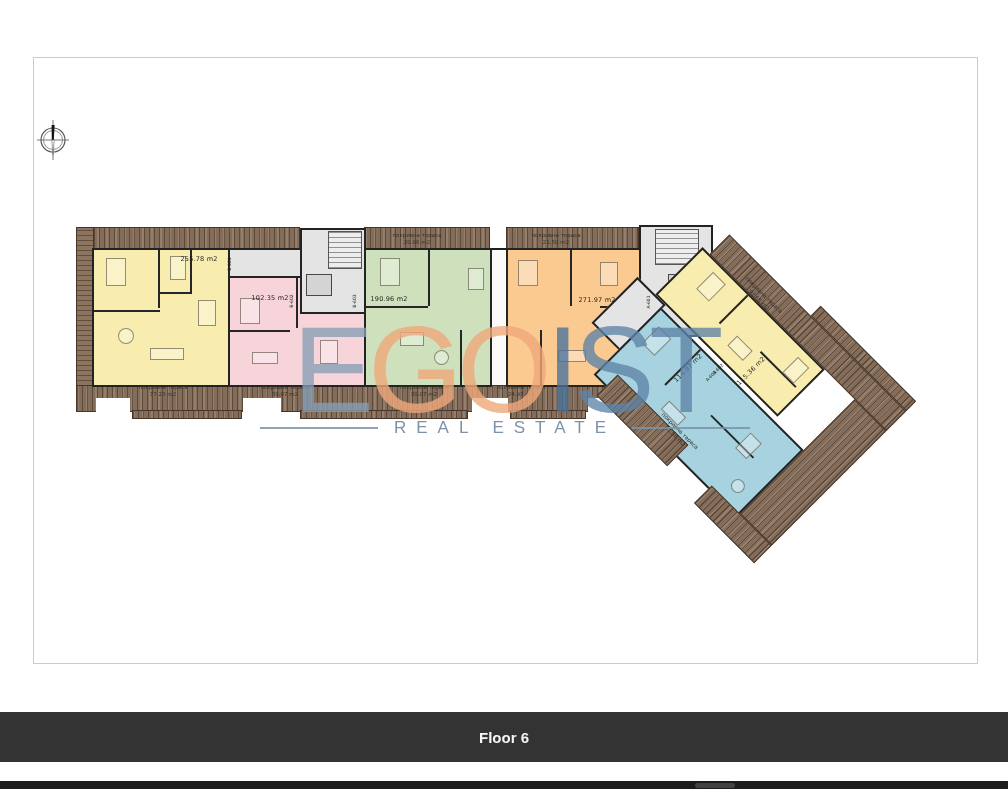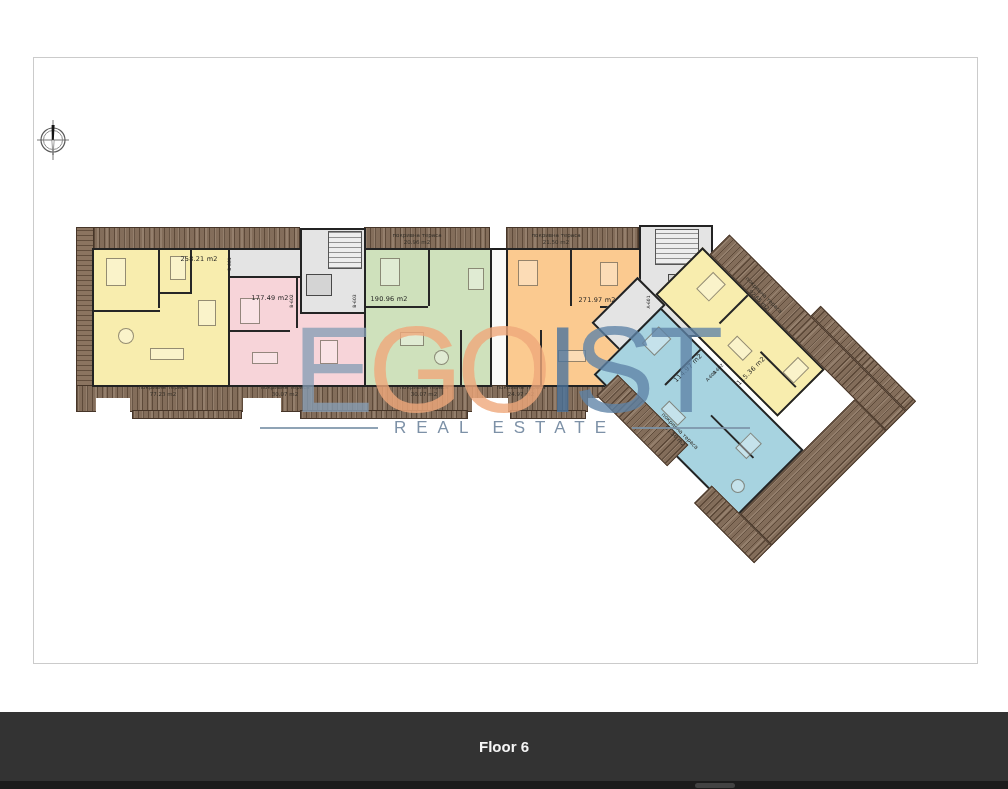--- a/index.html
+++ b/index.html
@@ -47,21 +47,21 @@
   .cE { color:rgba(134,157,181,.78); }
   .cO { color:rgba(239,167,123,.80); }
   .cI { color:rgba(72,114,156,.78); }
   .cB { color:rgba(94,131,166,.78); }
   .wm-sub { position:absolute; left:250px; top:418px; width:510px; display:flex;
             align-items:center; justify-content:center; gap:16px; pointer-events:none; }
   .wm-line { width:118px; border-top:2px solid rgba(123,147,168,.85); }
   .wm-text { font-family:"Liberation Sans",sans-serif; font-size:17px; letter-spacing:10px;
              color:rgba(114,136,159,.92); white-space:nowrap; }
   
-  .footer { position:absolute; left:0; top:712px; width:1008px; height:69px; background:#333333;
+  .footer { position:absolute; left:0; top:712px; width:1008px; height:50px; background:#333333;
             display:flex; align-items:center; justify-content:center; }
   .footer span { font-family:"Liberation Sans",sans-serif; font-weight:bold; font-size:15px; color:#f5f5f5; }
   .bottombar { position:absolute; left:0; top:781px; width:1008px; height:8px; background:#1c1c1c; }
   .thumb { position:absolute; left:695px; top:783px; width:40px; height:5px; background:#424242; border-radius:3px; }
 </style>
 </head>
 <body>
 
 <div class="abs content-area"></div>
 
@@ -150,22 +150,22 @@
   <div class="pw" style="left:100px;top:140px;width:60px;height:2px"></div>
   <div class="fu" style="left:0px;top:38px;width:18px;height:24px"></div>
   <div class="fu" style="left:62px;top:66px;width:22px;height:14px"></div>
   <div class="fu" style="left:120px;top:38px;width:16px;height:22px"></div>
   <div class="fu" style="left:0px;top:115px;width:18px;height:24px"></div>
   <div class="fu" style="left:60px;top:160px;width:24px;height:12px"></div>
   <div class="fu" style="left:140px;top:125px;width:16px;height:22px"></div>
   <div class="fu fur" style="left:162px;top:165px;width:14px;height:14px"></div>
 </div>
 
-<div class="lbl areaL" style="left:199px;top:259px">258.21 m2</div>
-<div class="lbl areaL" style="left:270px;top:298px">177.49 m2</div>
+<div class="lbl areaL" style="left:199px;top:259px">255.78 m2</div>
+<div class="lbl areaL" style="left:270px;top:298px">102.35 m2</div>
 <div class="lbl areaL" style="left:389px;top:299px">190.96 m2</div>
 <div class="lbl areaL" style="left:597px;top:300px">271.97 m2</div>
 <div class="lbl areaL rm45" style="left:751px;top:371px">115.36 m2</div>
 <div class="lbl areaL rm45" style="left:688px;top:368px">114.97 m2</div>
 
 <div class="lbl ter" style="left:163px;top:391px">
   <span>покривна тераса</span>
   <span>77.23 m2</span>
 </div>
 <div class="lbl ter" style="left:285px;top:391px">

